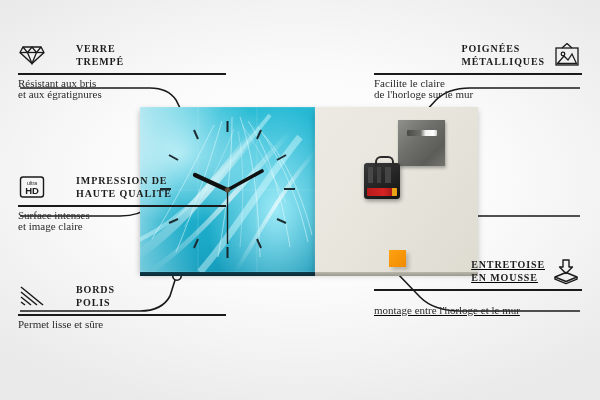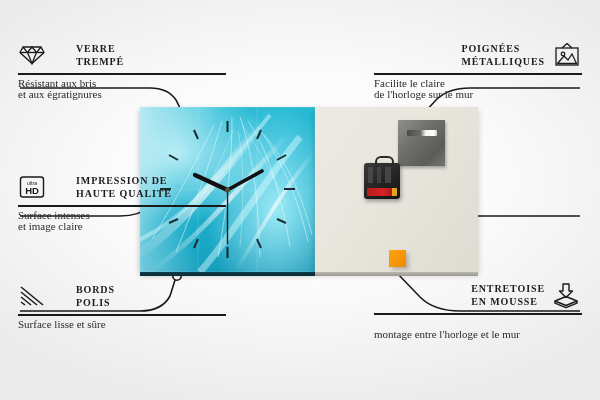--- a/index.html
+++ b/index.html
@@ -100,21 +100,21 @@
     line-height:11.5px;
   }
   .feature.right .ftitle,.feature.right .fdesc{text-align:left;}
 
   
   #f-verre{left:18px;top:40px;}
   #f-impression{left:18px;top:172px;}
   #f-bords{left:18px;top:281px;}
   #f-poignees{left:374px;top:40px;}
   #f-mecanisme{left:374px;top:172px;}
-  #f-entretoise{left:374px;top:280px;}
+  #f-entretoise{left:374px;top:256px;text-decoration:underline;}
 </style>
 </head>
 <body>
 
 <div id="stage">
 
   <svg id="lines" viewBox="0 0 600 400">
     <g fill="none" stroke="#1a1a1a" stroke-width="1.6">
 
       <path d="M20,88 L150,88 Q168,88 176,100 L182,112"></path>
@@ -273,21 +273,21 @@
           <path d="M3,17 L7,20"></path>
         </svg>
       </span>
       <span class="ftitle">
         <span>BORDS</span><br>
         <span>POLIS</span>
       </span>
     </div>
     <div class="rule"></div>
     <div class="fdesc">
-      <span>Surface lisse et sûre</span>
+      <span>Permet lisse et sûre</span>
     </div>
   </div>
 
   <div class="feature right" id="f-poignees">
     <div class="head">
       <span class="ftitle">
         <span>POIGNÉES</span><br>
         <span>MÉTALLIQUES</span>
       </span>
       <span class="ficon">

